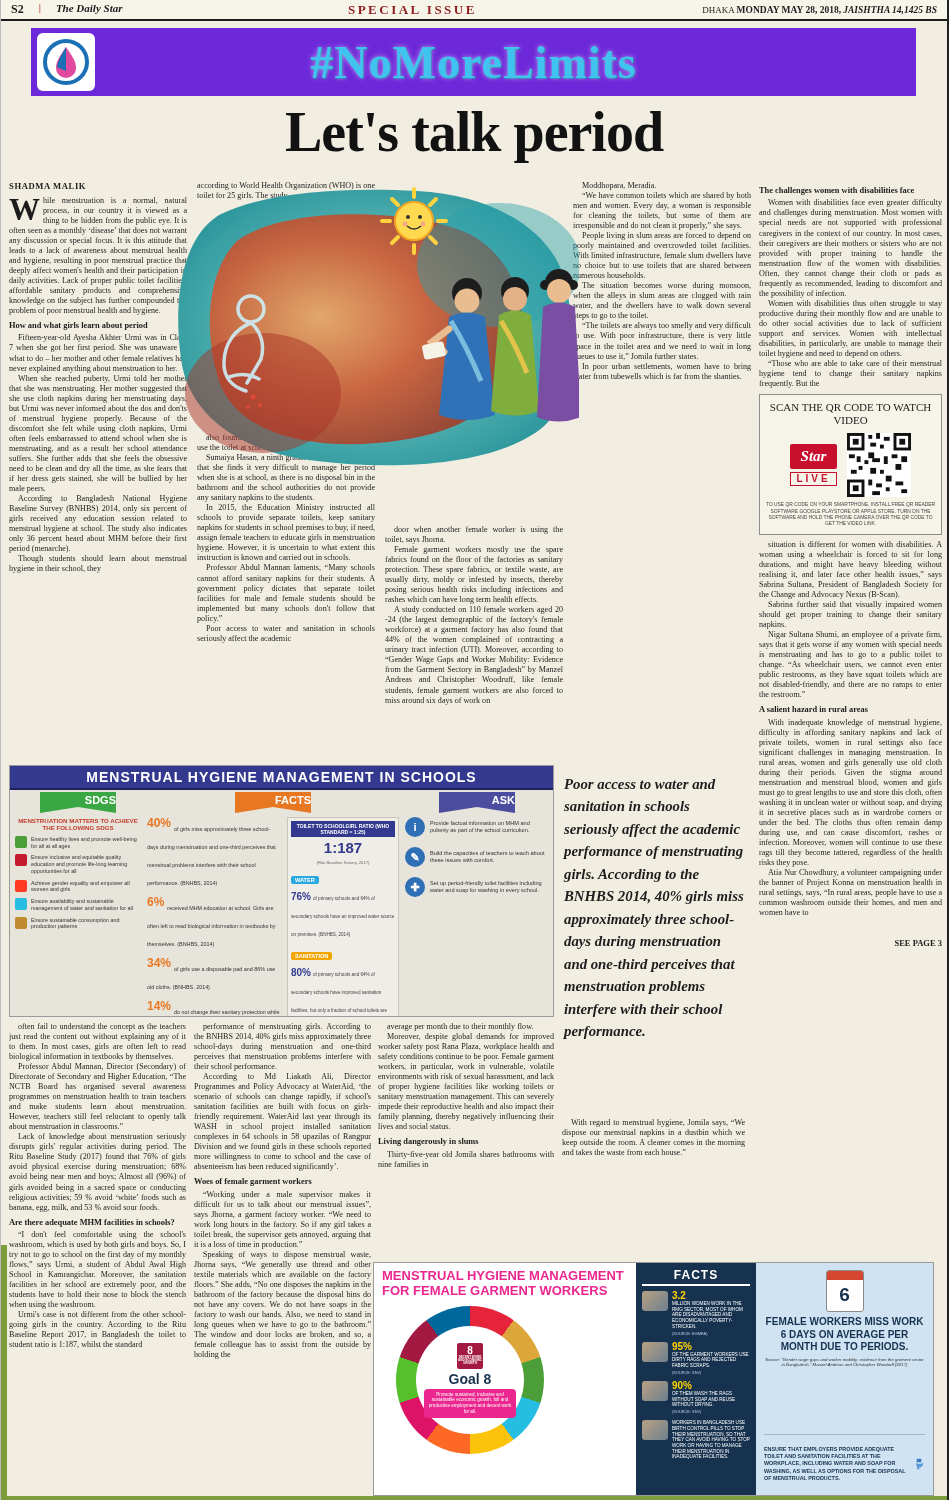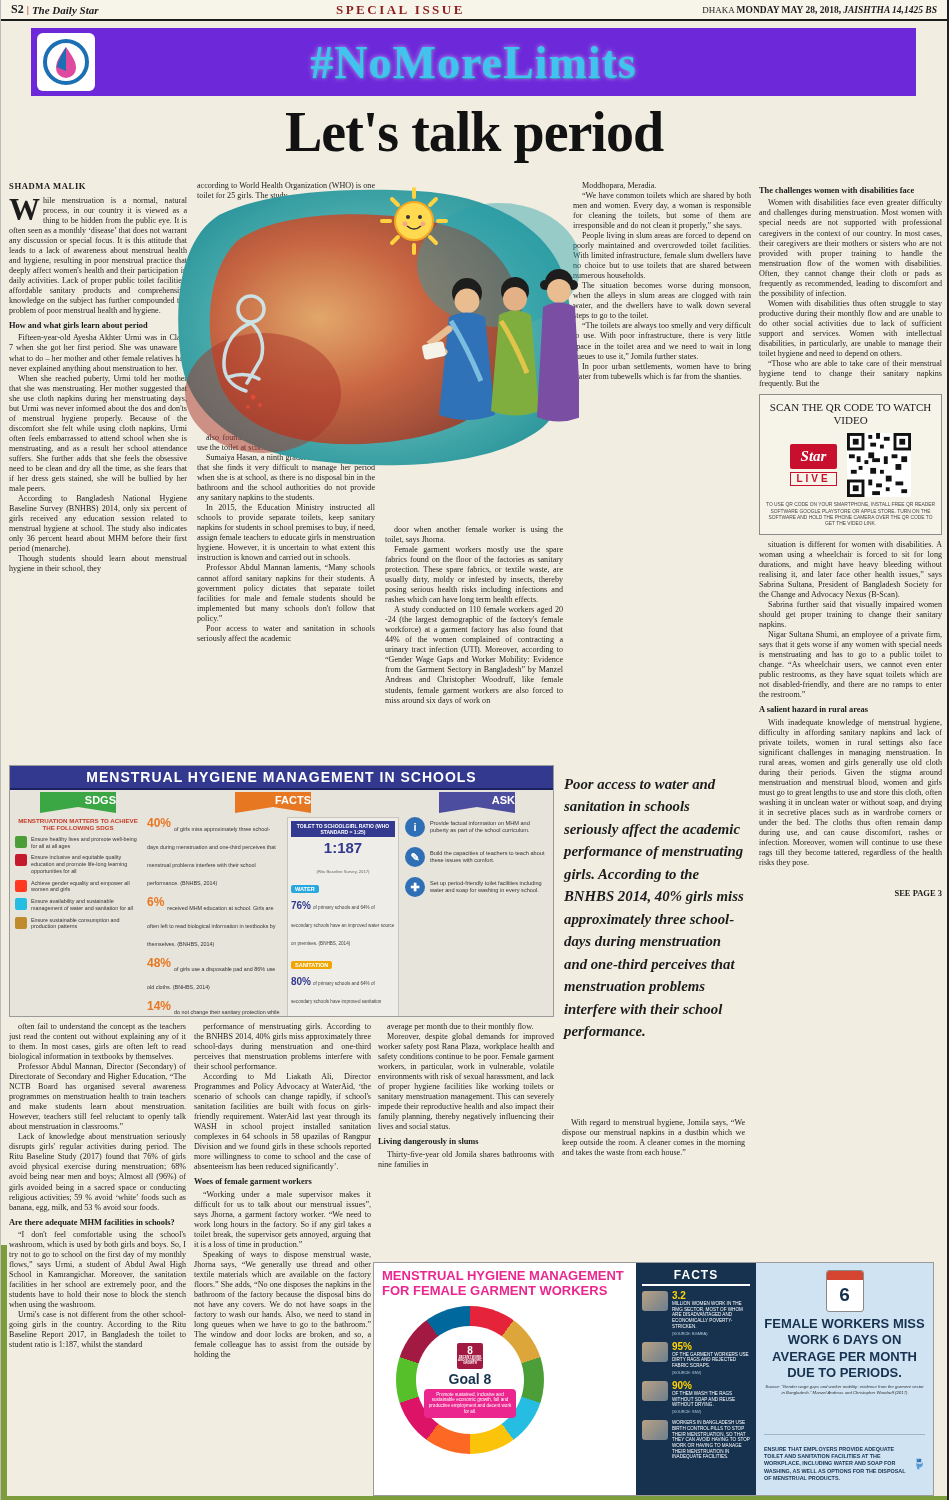--- a/index.html
+++ b/index.html
@@ -4,21 +4,21 @@
 <style>
   *{box-sizing:border-box;margin:0;padding:0}
   html,body{background:#888}
   .page{position:relative;width:949px;height:1500px;margin:0 auto;background:#f1eee1;
         font-family:"Liberation Serif",serif;color:#1c1c1c;overflow:hidden;
         border-right:2px solid #222;border-left:1px solid #bbb}
   
   .topbar{position:absolute;left:0;top:0;right:0;height:21px;background:#f7f4ea;
           border-bottom:2px solid #1b1b1b;display:flex;align-items:center;
           justify-content:space-between;padding:0 10px;font-size:10px}
-  .tb-left{display:flex;align-items:center;gap:3px}
+  .tb-left{display:flex;gap:15px}
   .pgnum{font-weight:bold;font-size:12px}
   .pipe{color:#c0392b;font-weight:bold}
   .masthead{font-weight:bold;font-style:italic;font-size:11px}
   .tb-center{color:#8e1d1d;font-weight:bold;letter-spacing:2.5px;font-size:13px}
   .tb-right{font-size:9px}
   .tb-right b{font-size:9.5px}
   
   .banner{position:absolute;left:30px;right:31px;top:28px;height:68px;background:#6d28d9;
           display:flex;align-items:center;justify-content:center}
   .banner .logo{position:absolute;left:6px;top:5px;width:58px;height:58px;background:#fff;
@@ -79,21 +79,21 @@
   .sdg-item{display:flex;gap:4px;align-items:flex-start;margin-bottom:5px}
   .sdg-sq{flex:0 0 12px;width:12px;height:12px;border-radius:2px}
   .sdg-txt{font-size:5.4px;line-height:1.25;color:#333}
   .facts-flex{display:flex;gap:6px}
   .facts-list{flex:1}
   .fact{margin-bottom:7px}
   .fact-stat{color:#e87722;font-weight:bold;font-size:12px;margin-right:3px;float:left;line-height:1}
   .fact-text{font-size:5.4px;line-height:1.25;color:#333}
   .stats-col{flex:0 0 112px;background:#efede7;border:1px solid #c9c5ba;padding:3px}
   .ratio-head{background:#33398f;color:#fff;font-weight:bold;font-size:5px;text-align:center;padding:2px;line-height:1.2}
-  .ratio-val{color:#33398f;font-weight:bold;font-size:15px;text-align:center;margin:2px 0 13px}
+  .ratio-val{color:#33398f;font-weight:bold;font-size:15px;text-align:center;margin:2px 0 4px}
   .ratio-src{font-size:4.2px;color:#666;text-align:center;margin-bottom:3px}
   .stat-block{margin-bottom:4px}
   .stat-label{color:#fff;font-weight:bold;font-size:5.6px;padding:1px 4px;display:inline-block;border-radius:2px}
   .lbl-blue{background:#29a8df}
   .lbl-orange{background:#f0a500}
   .pct{color:#33398f;font-weight:bold;font-size:10px;margin-right:2px}
   .tinytxt{font-size:4.6px;line-height:1.25;color:#444}
   .ask-item{display:flex;gap:5px;align-items:center;margin-bottom:10px}
   .ask-ic{flex:0 0 20px;width:20px;height:20px;border-radius:50%;background:#2f6fb5;color:#fff;
           display:flex;align-items:center;justify-content:center;font-weight:bold;font-size:11px}
@@ -124,21 +124,21 @@
   .g-fact{display:flex;gap:4px;margin-bottom:6px}
   .g-thumb{flex:0 0 26px;width:26px;height:20px;border-radius:3px;background:linear-gradient(135deg,#b9a184,#6e7f8d)}
   .g-ftext{flex:1}
   .g-stat{color:#ffd400;font-weight:bold;font-size:10px;display:block;line-height:1}
   .g-body{font-size:4.6px;line-height:1.25;display:block}
   .g-src{font-size:3.9px;color:#bcd0e2;display:block;margin-top:1px}
   .g-right{flex:1;background:#cfe3f2;padding:7px 8px;display:flex;flex-direction:column}
   .cal{width:38px;height:42px;background:#fff;border:1px solid #8a8a8a;border-radius:3px;margin:0 auto 4px;overflow:hidden}
   .cal-top{height:9px;background:#d6452f}
   .cal-num{font-weight:bold;font-size:19px;color:#16324f;text-align:center;line-height:30px}
-  .g-head{color:#16324f;font-weight:bold;font-size:13px;text-align:center;line-height:1.25;text-transform:uppercase}
+  .g-head{color:#16324f;font-weight:bold;font-size:10px;text-align:center;line-height:1.25;text-transform:uppercase}
   .g-source{font-size:4.3px;font-style:italic;color:#333;text-align:center;margin-top:3px;line-height:1.3}
   .g-bottom{margin-top:auto;display:flex;gap:6px;align-items:center;border-top:1px solid #9db8cc;padding-top:5px}
   .g-bottom-text{color:#16324f;font-weight:bold;font-size:5.4px;line-height:1.3;text-transform:uppercase}
   
   .scan-left{position:absolute;left:0;top:1245px;width:6px;height:255px;background:#7d9c3c}
   .scan-bottom{position:absolute;left:0;bottom:0;width:100%;height:4px;background:#7d9c3c}
 </style>
 </head>
 <body>
 
@@ -343,20 +343,21 @@
     </div>
 
     <div>
         <p>situation is different for women with disabilities. A woman using a wheelchair is forced to sit for long durations, and might have heavy bleeding without realising it, and later face other health issues,” says Sabrina Sultana, President of Bangladesh Society for the Change and Advocacy Nexus (B-Scan).</p>
         <p>Sabrina further said that visually impaired women should get proper training to change their sanitary napkins.</p>
         <p>Nigar Sultana Shumi, an employee of a private firm, says that it gets worse if any women with special needs is menstruating and has to go to a public toilet to change. “As wheelchair users, we cannot even enter public restrooms, as they have squat toilets which are not disabled-friendly, and there are no ramps to enter the restroom.”</p>
       </div>
     <h4 class="sub">A salient hazard in rural areas</h4>
     <div>
         <p>With inadequate knowledge of menstrual hygiene, difficulty in affording sanitary napkins and lack of private toilets, women in rural settings also face significant challenges in managing menstruation. In rural areas, women and girls generally use old cloth during their periods. Given the stigma around menstruation and menstrual blood, women and girls must go to great lengths to use and store this cloth, often washing it in unclean water or without soap, and drying it in secretive places such as in wardrobe corners or under the bed. The cloths thus often remain damp during use, and can cause discomfort, rashes or infection. Moreover, women will continue to use these rags till they become tattered, regardless of the health risks they pose.</p>
+        <p>Atia Nur Chowdhury, a volunteer campaigning under the banner of Project Konna on menstruation health in rural settings, says, “In rural areas, people have to use a common washroom outside their homes, and men and women have to</p>
       </div>
     <div class="see-page">SEE PAGE 3</div>
   </aside>
 
   <blockquote class="pullquote">Poor access to water and sanitation in schools seriously affect the academic performance of menstruating girls. According to the BNHBS 2014, 40% girls miss approximately three school-days during menstruation and one-third perceives that menstruation problems interfere with their school performance.</blockquote>
 
   <section class="info1">
     <div class="info1-header">MENSTRUAL HYGIENE MANAGEMENT IN SCHOOLS</div>
     <div class="info1-body">
       <div class="panel sdgs">
@@ -391,21 +392,21 @@
           <div class="facts-list">
               <div class="fact">
               <span class="fact-stat">40%</span>
               <span class="fact-text">of girls miss approximately three school-days during menstruation and one-third perceives that menstrual problems interfere with their school performance. (BNHBS, 2014)</span>
             </div>
               <div class="fact">
               <span class="fact-stat">6%</span>
               <span class="fact-text">received MHM education at school. Girls are often left to read biological information in textbooks by themselves. (BNHBS, 2014)</span>
             </div>
               <div class="fact">
-              <span class="fact-stat">48%</span>
+              <span class="fact-stat">34%</span>
               <span class="fact-text">of girls use a disposable pad and 86% use old cloths. (BNHBS, 2014)</span>
             </div>
               <div class="fact">
               <span class="fact-stat">14%</span>
               <span class="fact-text">do not change their sanitary protection while at school, mainly because of having no proper changing room. (BNHBS, 2014)</span>
             </div>
             </div>
           <div class="stats-col">
             <div class="ratio-head">TOILET TO SCHOOLGIRL RATIO (WHO STANDARD = 1:25)</div>
             <div class="ratio-val">1:187</div>

